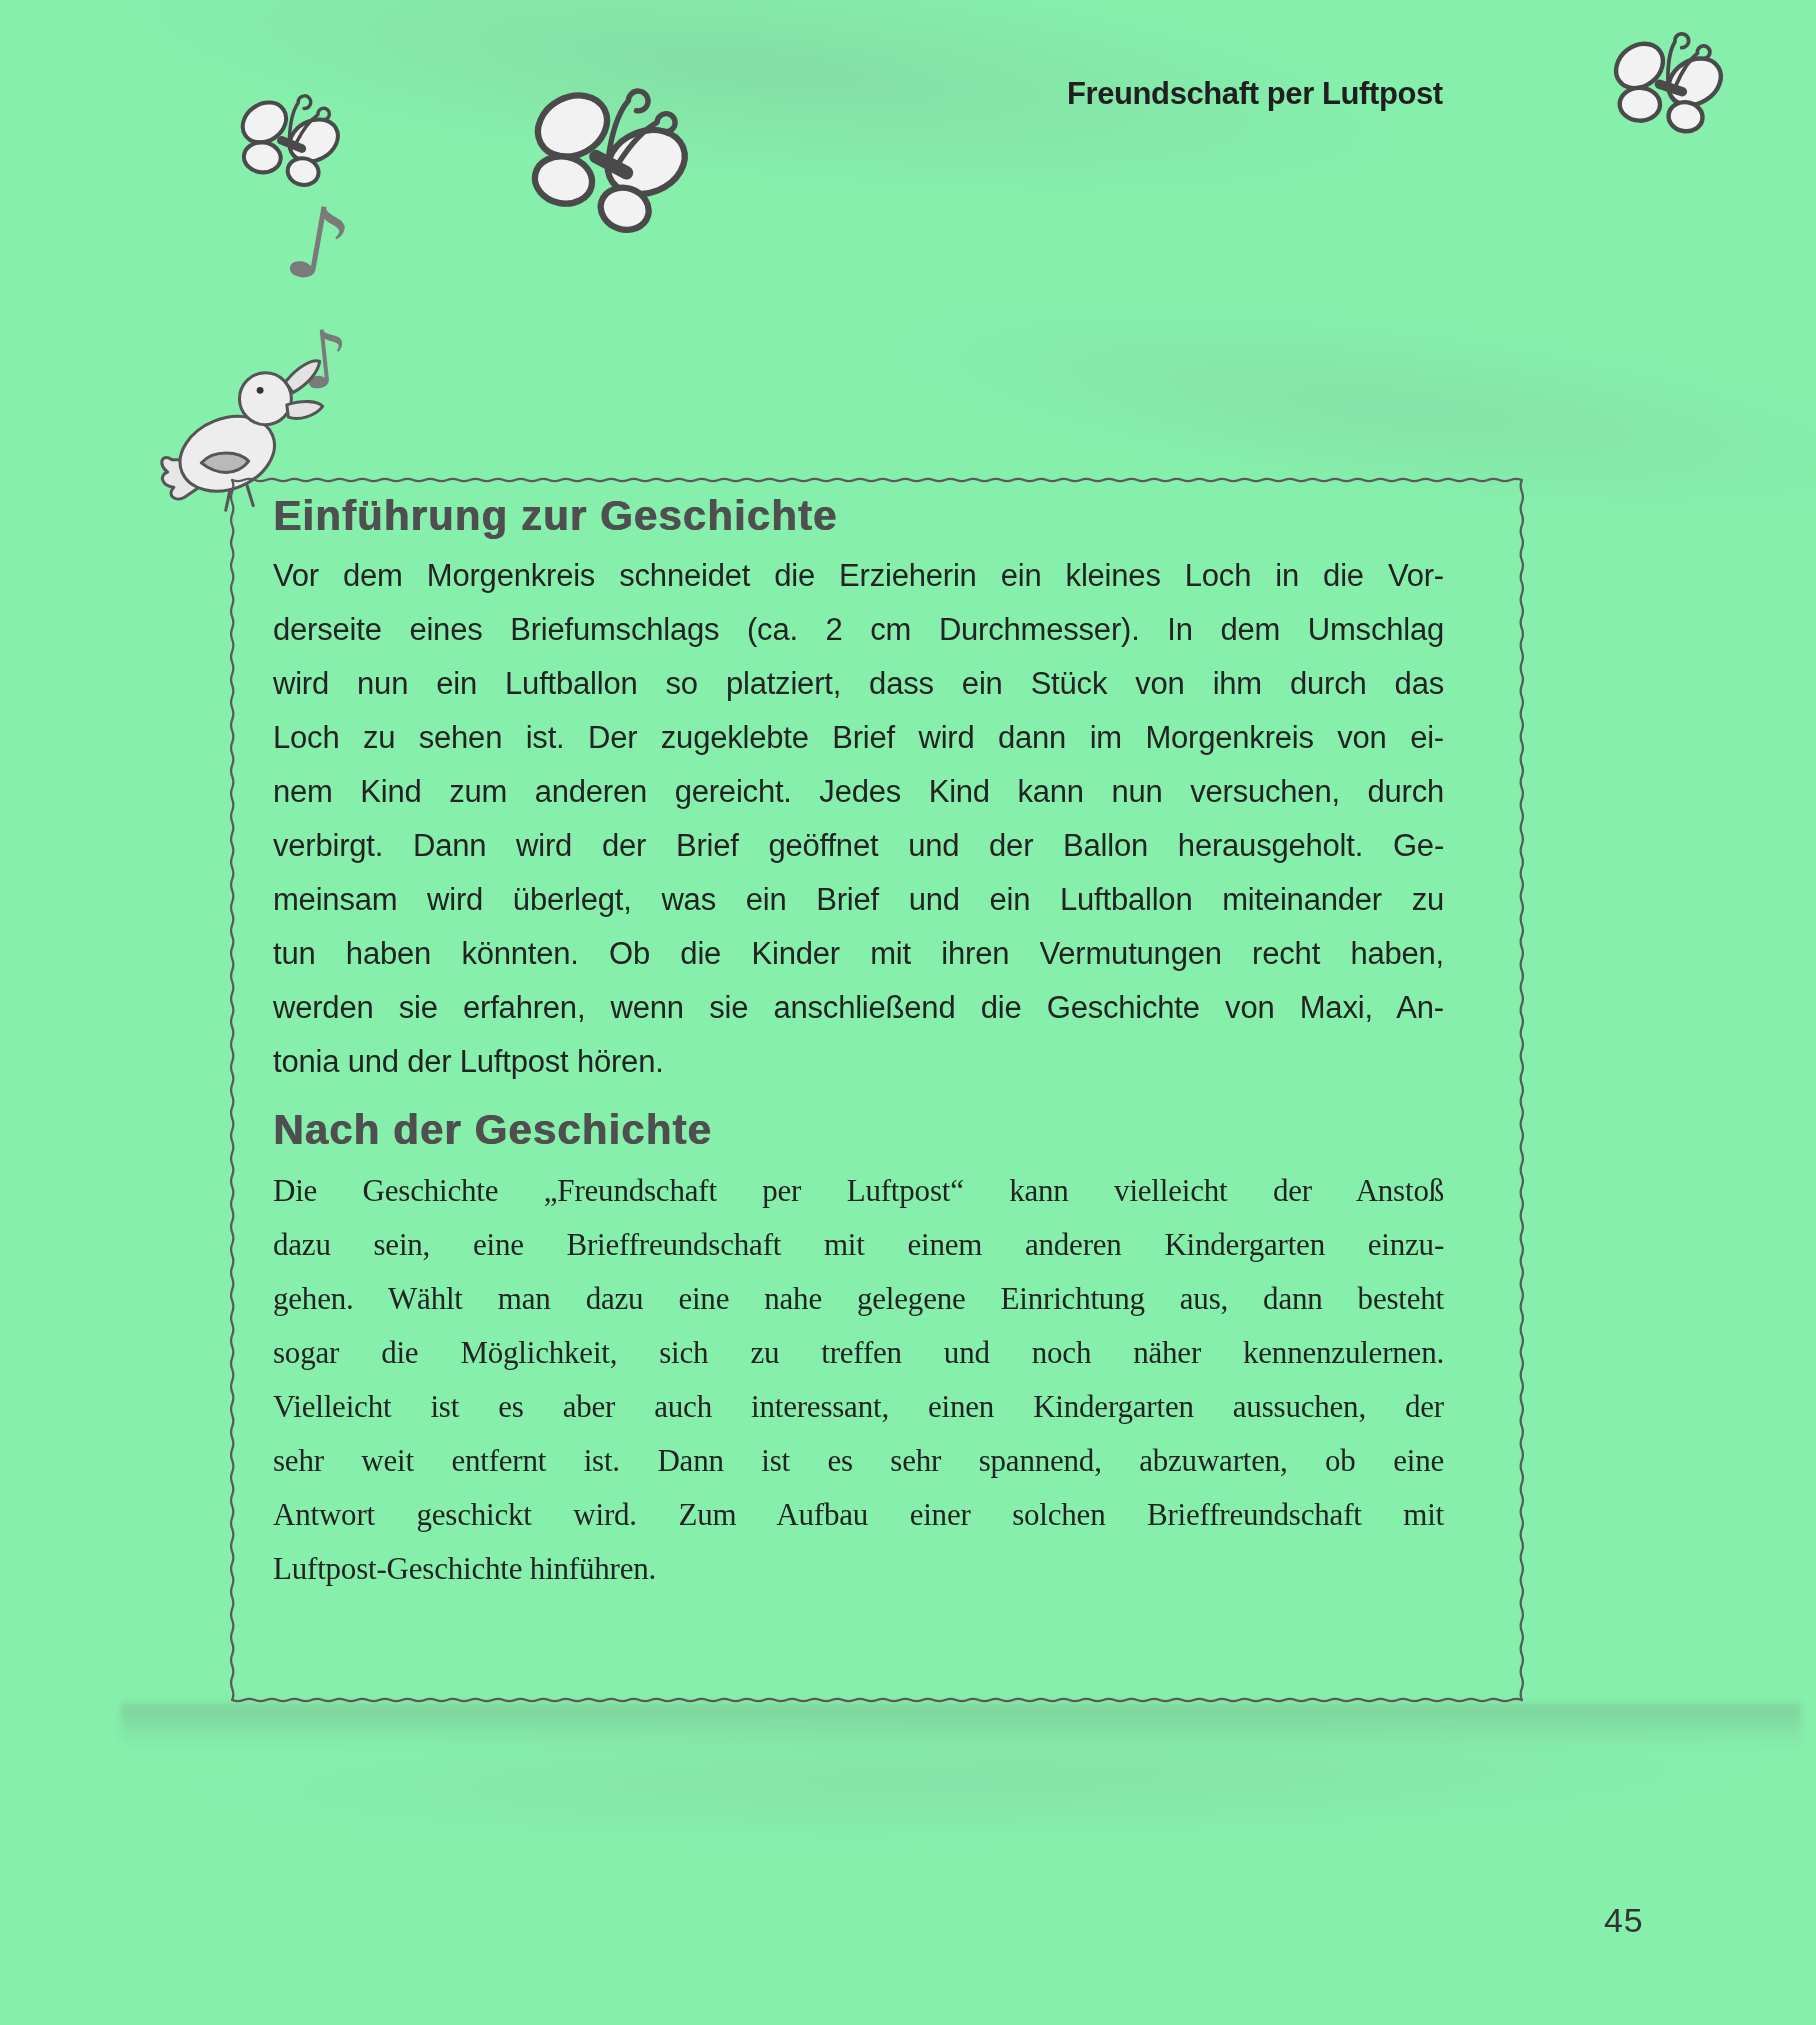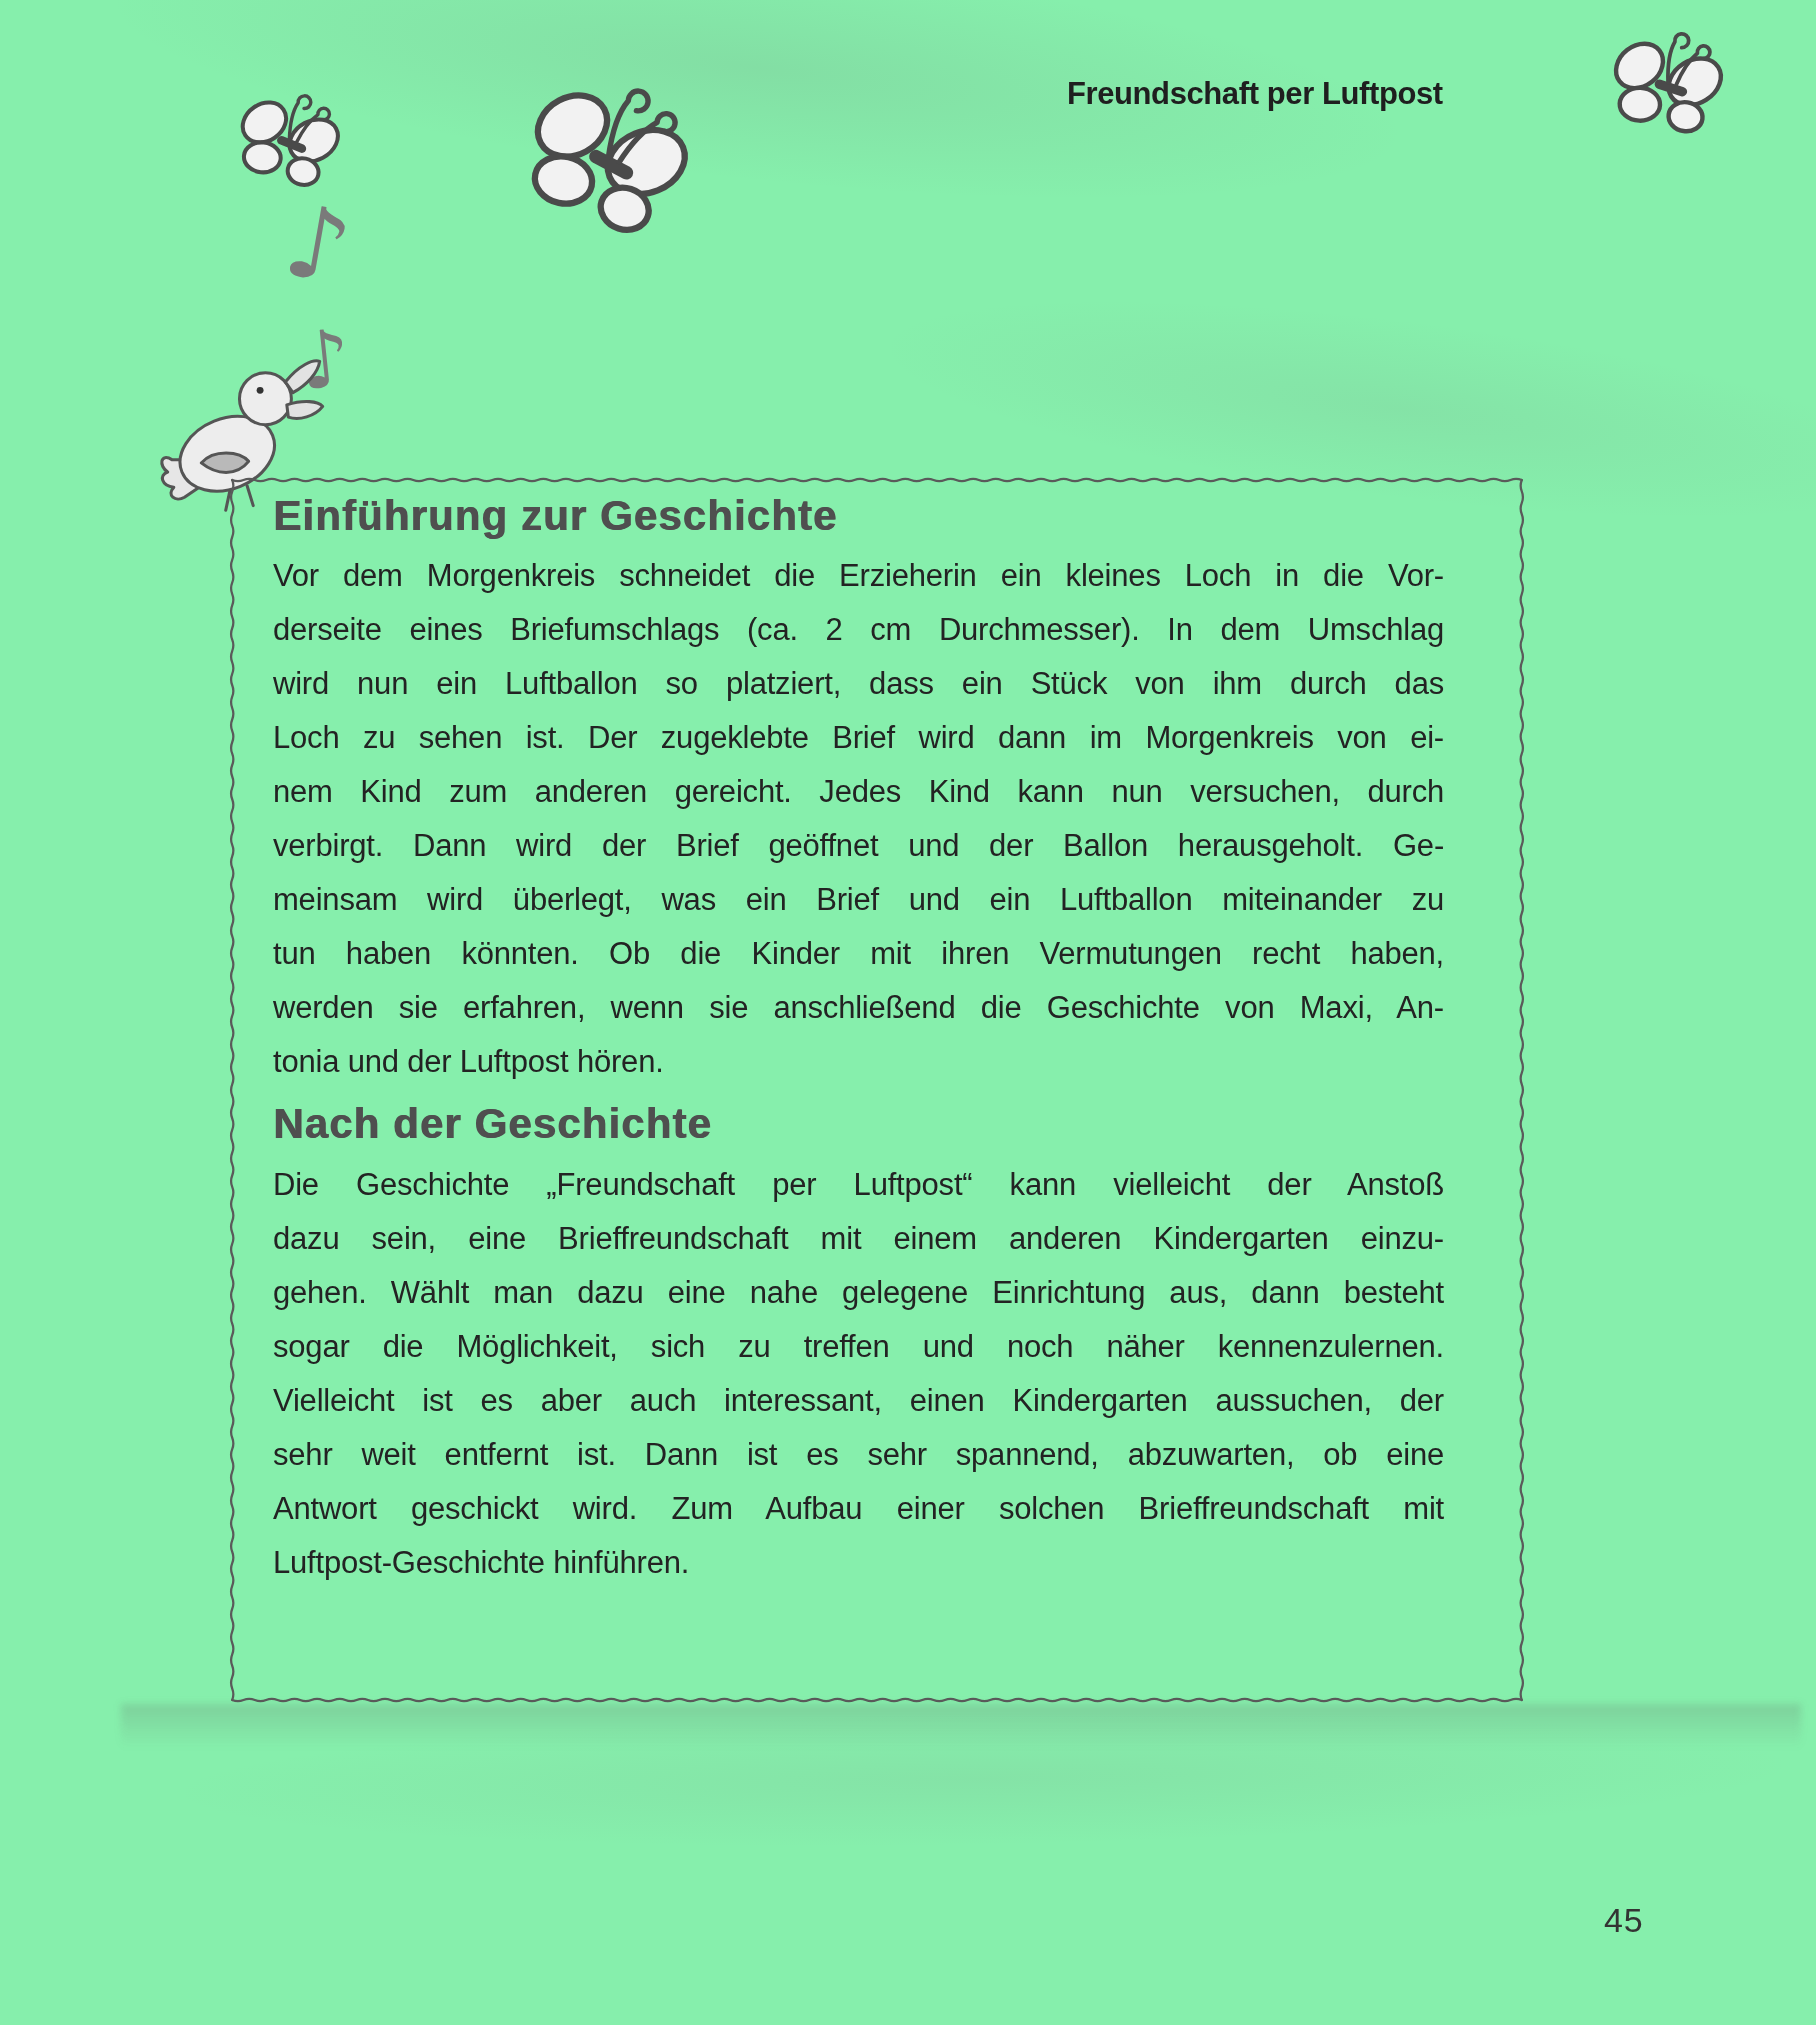--- a/index.html
+++ b/index.html
@@ -55,23 +55,23 @@
     padding:7.6px 81px 0 44px;
   }
   .section-heading{
     font-family:Liberation Sans, sans-serif;
     font-weight:900;font-size:42px;line-height:61px;
     color:var(--heading-color,#4f4f4f);
     letter-spacing:1.1px;
     text-shadow:0.9px 0 currentColor;
     white-space:nowrap;
   }
-  .heading-2{margin-top:4px;}
+  .heading-2{margin-top:10px;}
   .para{margin-top:3px;}
-  .para-2{margin-top:4.5px;}
+  .para-2{margin-top:4.5px;font-family:Liberation Serif, serif;}
   .line{
     font-size:31px;line-height:54px;letter-spacing:-0.2px;
     text-align:justify;text-align-last:justify;
     color:var(--text-color,#232323);
     white-space:normal;
   }
   .line.last{text-align-last:left;}
 
   .page-number{
     position:absolute;left:1604px;top:1901px;width:91px;

